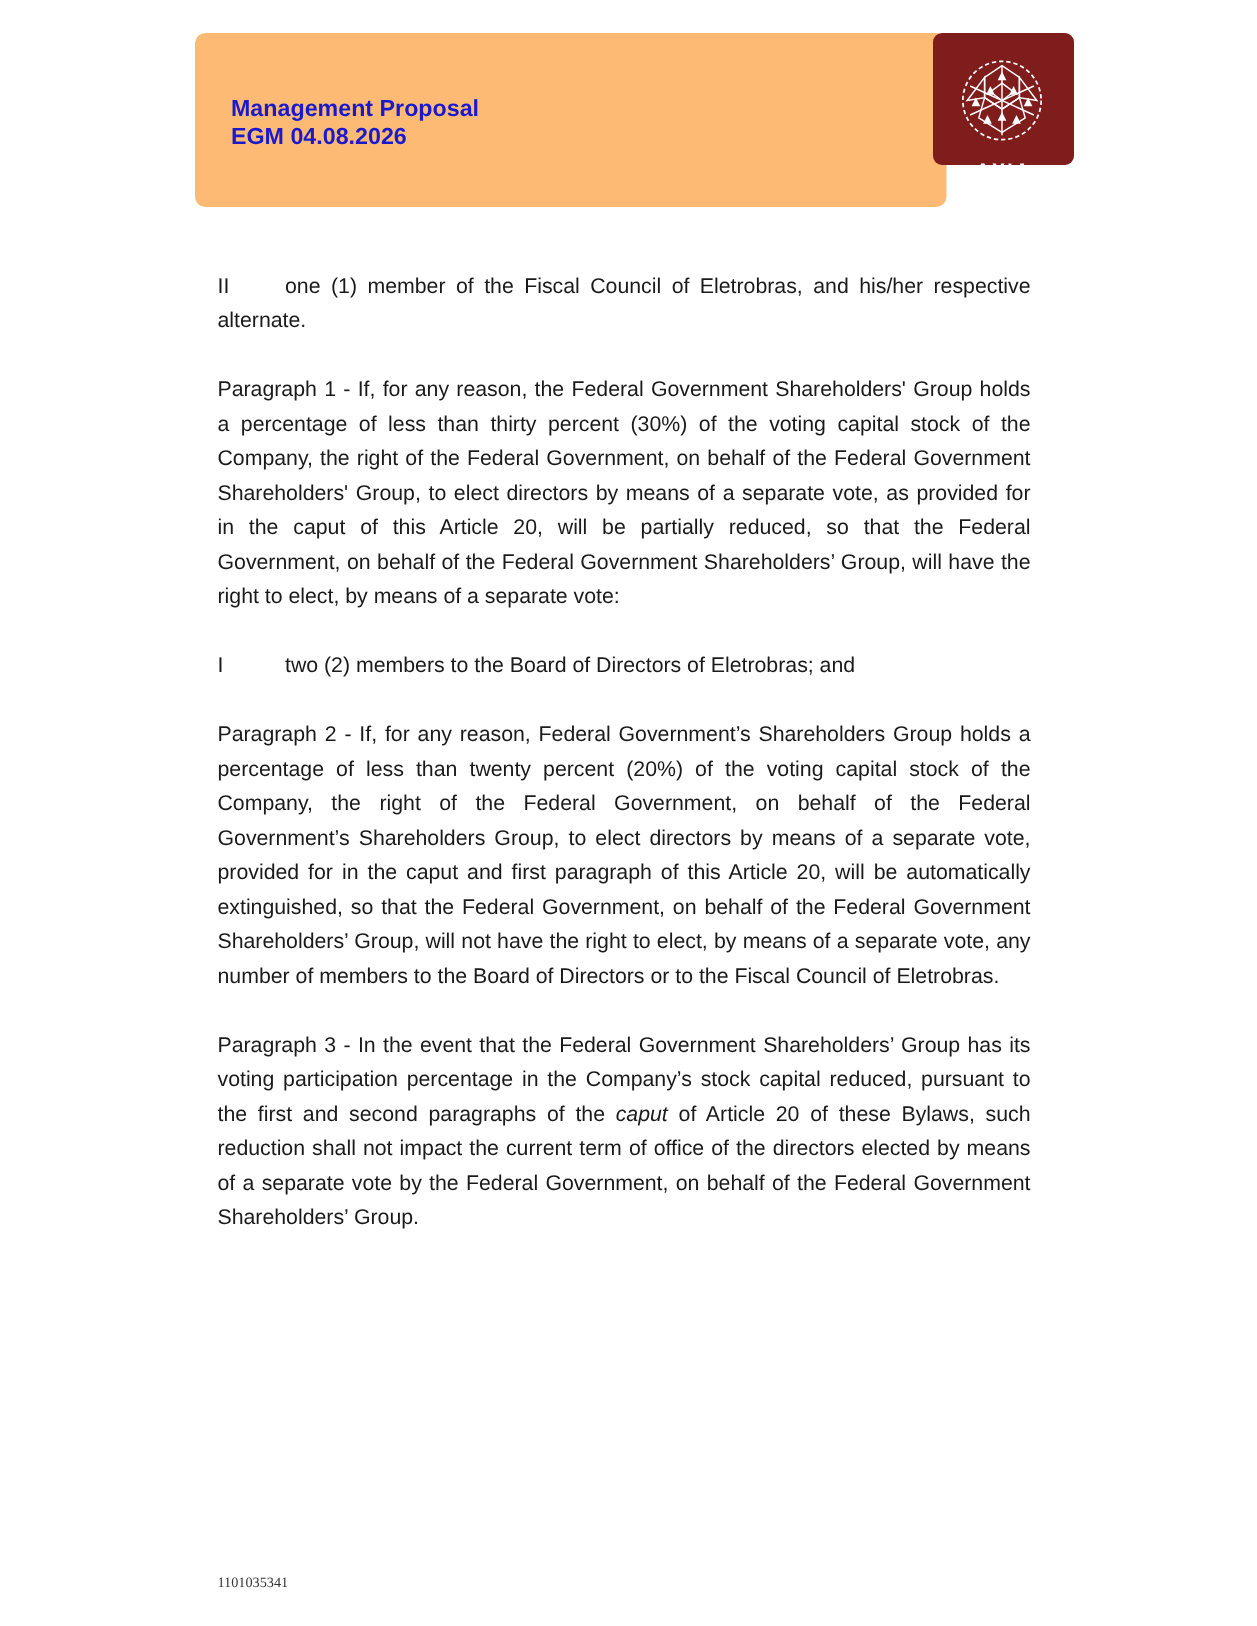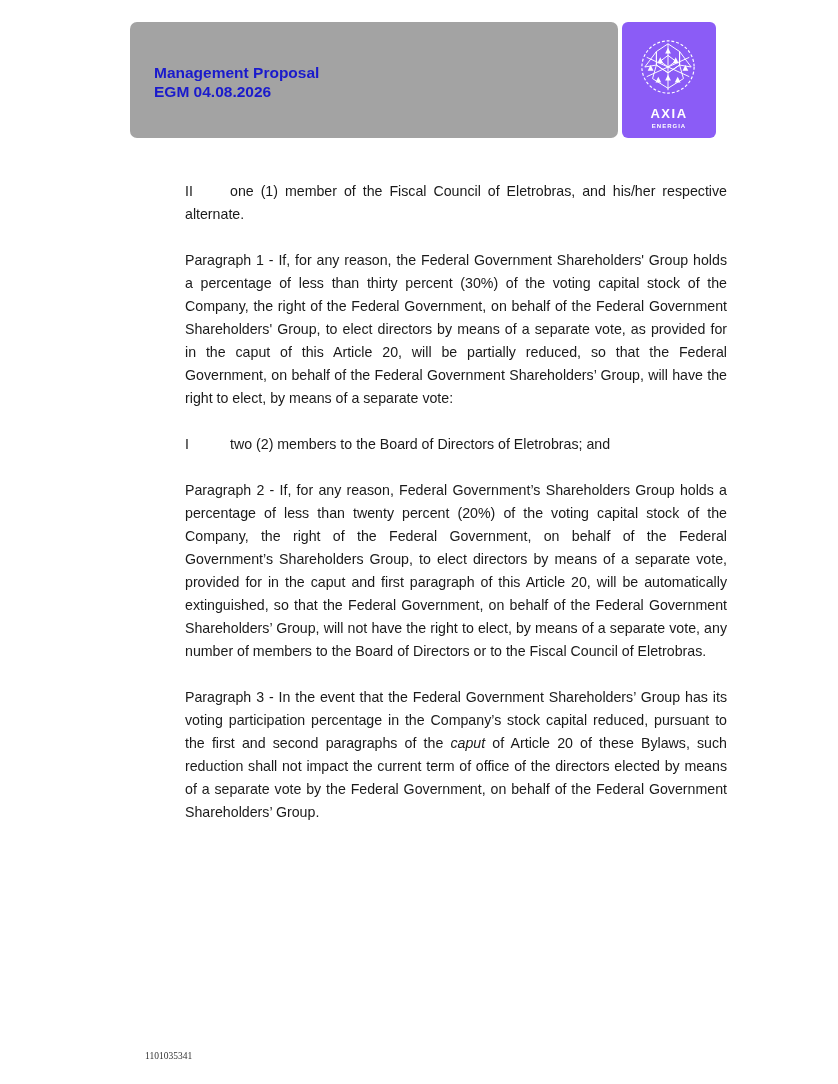--- a/index.html
+++ b/index.html
@@ -1,29 +1,29 @@
 <!DOCTYPE html>
 <html><head>
 <meta charset="utf-8">
 <style>
   html, body { margin: 0; padding: 0; background: #ffffff; }
   body { width: 838px; height: 1084px; position: relative; overflow: hidden;
          font-family: "Liberation Sans", sans-serif; color: #1a1a1a; }
   .header-box { position: absolute; left: 130px; top: 22px; width: 488px; height: 116px;
-                background: #a3a3a3; border-radius: 7px; }
+                background: #fdba74; border-radius: 7px; padding-left: 13px; }
   .header-title { position: absolute; left: 24px; top: 41px; color: #1a1acc;
                   font-weight: bold; font-size: 15.5px; line-height: 19px; }
-  .logo-box { position: absolute; left: 622px; top: 22px; width: 94px; height: 116px;
-              background: #8b5cf6; border-radius: 6px; }
+  .logo-box { position: absolute; left: 622px; top: 22px; width: 94px; height: 88px;
+              background: #7f1d1d; border-radius: 6px; }
   .logo-globe { position: absolute; left: 17px; top: 16px; width: 58px; height: 58px; }
   .logo-text { position: absolute; left: 0; width: 94px; text-align: center; color: #fff; }
   .logo-name { top: 84px; font-weight: bold; font-size: 13px; letter-spacing: 1.5px; }
   .logo-sub { top: 101px; font-weight: bold; font-size: 6px; letter-spacing: 1px; }
   .content { position: absolute; left: 145px; top: 180px; width: 542px;
-             font-size: 14.2px; line-height: 23px; text-align: justify; margin-left: 40px; }
+             font-size: 14.2px; line-height: 23px; text-align: justify; }
   .content p { margin: 0 0 23px 0; }
   .item-num { display: inline-block; width: 45px; }
   .bold { font-weight: normal; }
   .footer-id { position: absolute; left: 145px; top: 1051px; font-family: "Liberation Serif", serif;
                font-size: 9.5px; color: #333; }
 </style>
 </head>
 <body>
 
 <div class="header-box">

